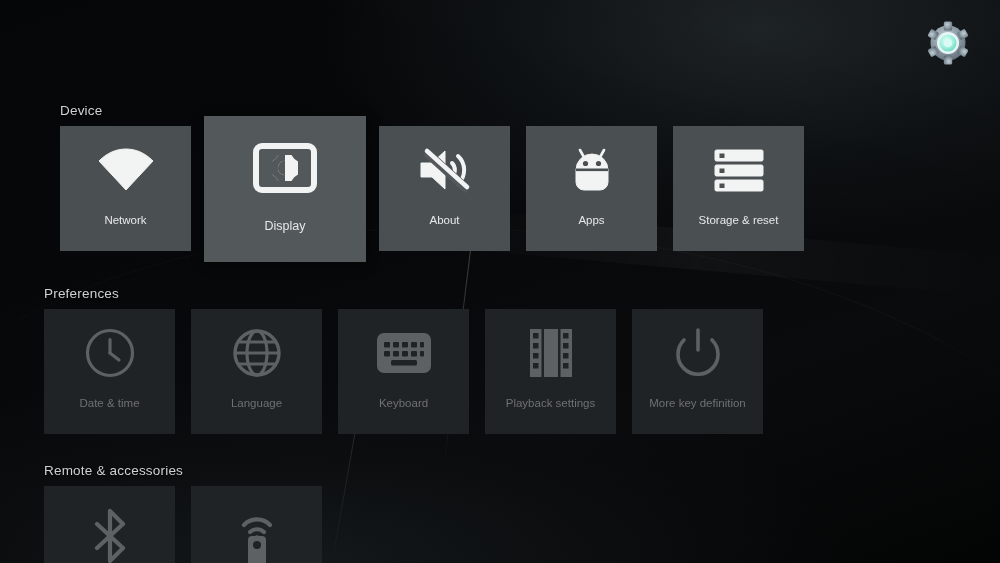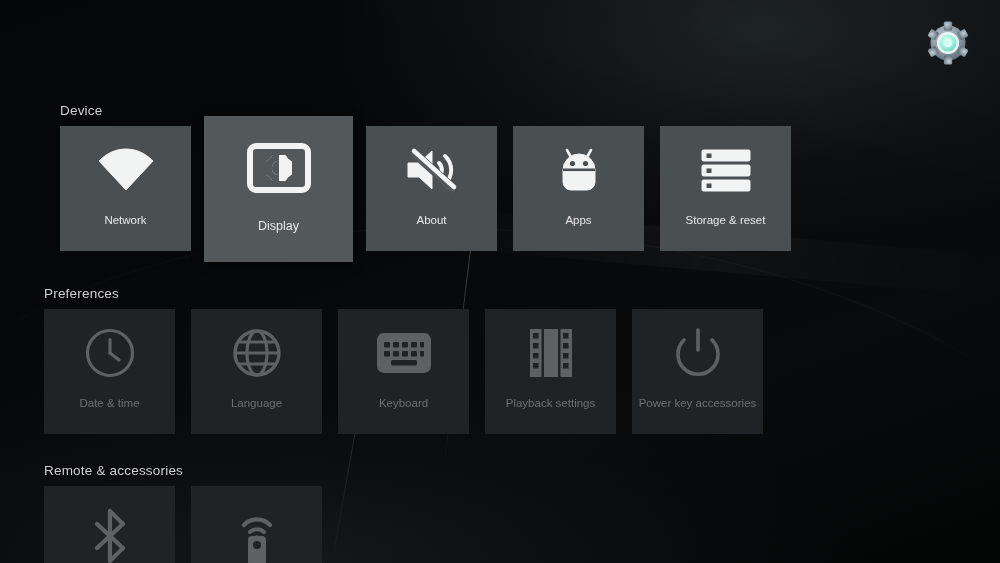--- a/index.html
+++ b/index.html
@@ -79,21 +79,21 @@
   .tile .glyph {
     height:88px; display:flex; align-items:center; justify-content:center;
     width:100%;
   }
   .tile .label {
     font-size:11.5px; color:#e7e8e9; line-height:13px; text-align:center;
     width:100%;
   }
   
   .tile.focused {
-    width:149px; height:146px;
+    width:162px; height:146px;
     background:#53585b;
     margin-top:-10px; margin-left:-3px; margin-right:-3px;
     box-shadow:0 2px 10px rgba(0,0,0,0.55);
     z-index:3;
   }
   .tile.focused .glyph { height:104px; }
   .tile.focused .label { font-size:12.5px; }
 
   
   .row.dim .tile { background:#202325; }
@@ -303,21 +303,21 @@
           <div class="label">Playback settings</div>
         </div>
 
         <div class="tile">
           <div class="glyph">
             <svg width="50" height="52" viewBox="0 0 50 52">
               <path d="M11 13 A20 20 0 1 0 39 13" fill="none" stroke="#5d6164" stroke-width="3.6" stroke-linecap="round"></path>
               <line x1="25" y1="3" x2="25" y2="23" stroke="#5d6164" stroke-width="3.6" stroke-linecap="round"></line>
             </svg>
           </div>
-          <div class="label">Power key accessories</div>
+          <div class="label">More key definition</div>
         </div>
 
 
       </div>
     </div>
 
     <div class="section" id="sec-remote">
       <div class="section-title">Remote &amp; accessories</div>
       <div class="row dim">
 

